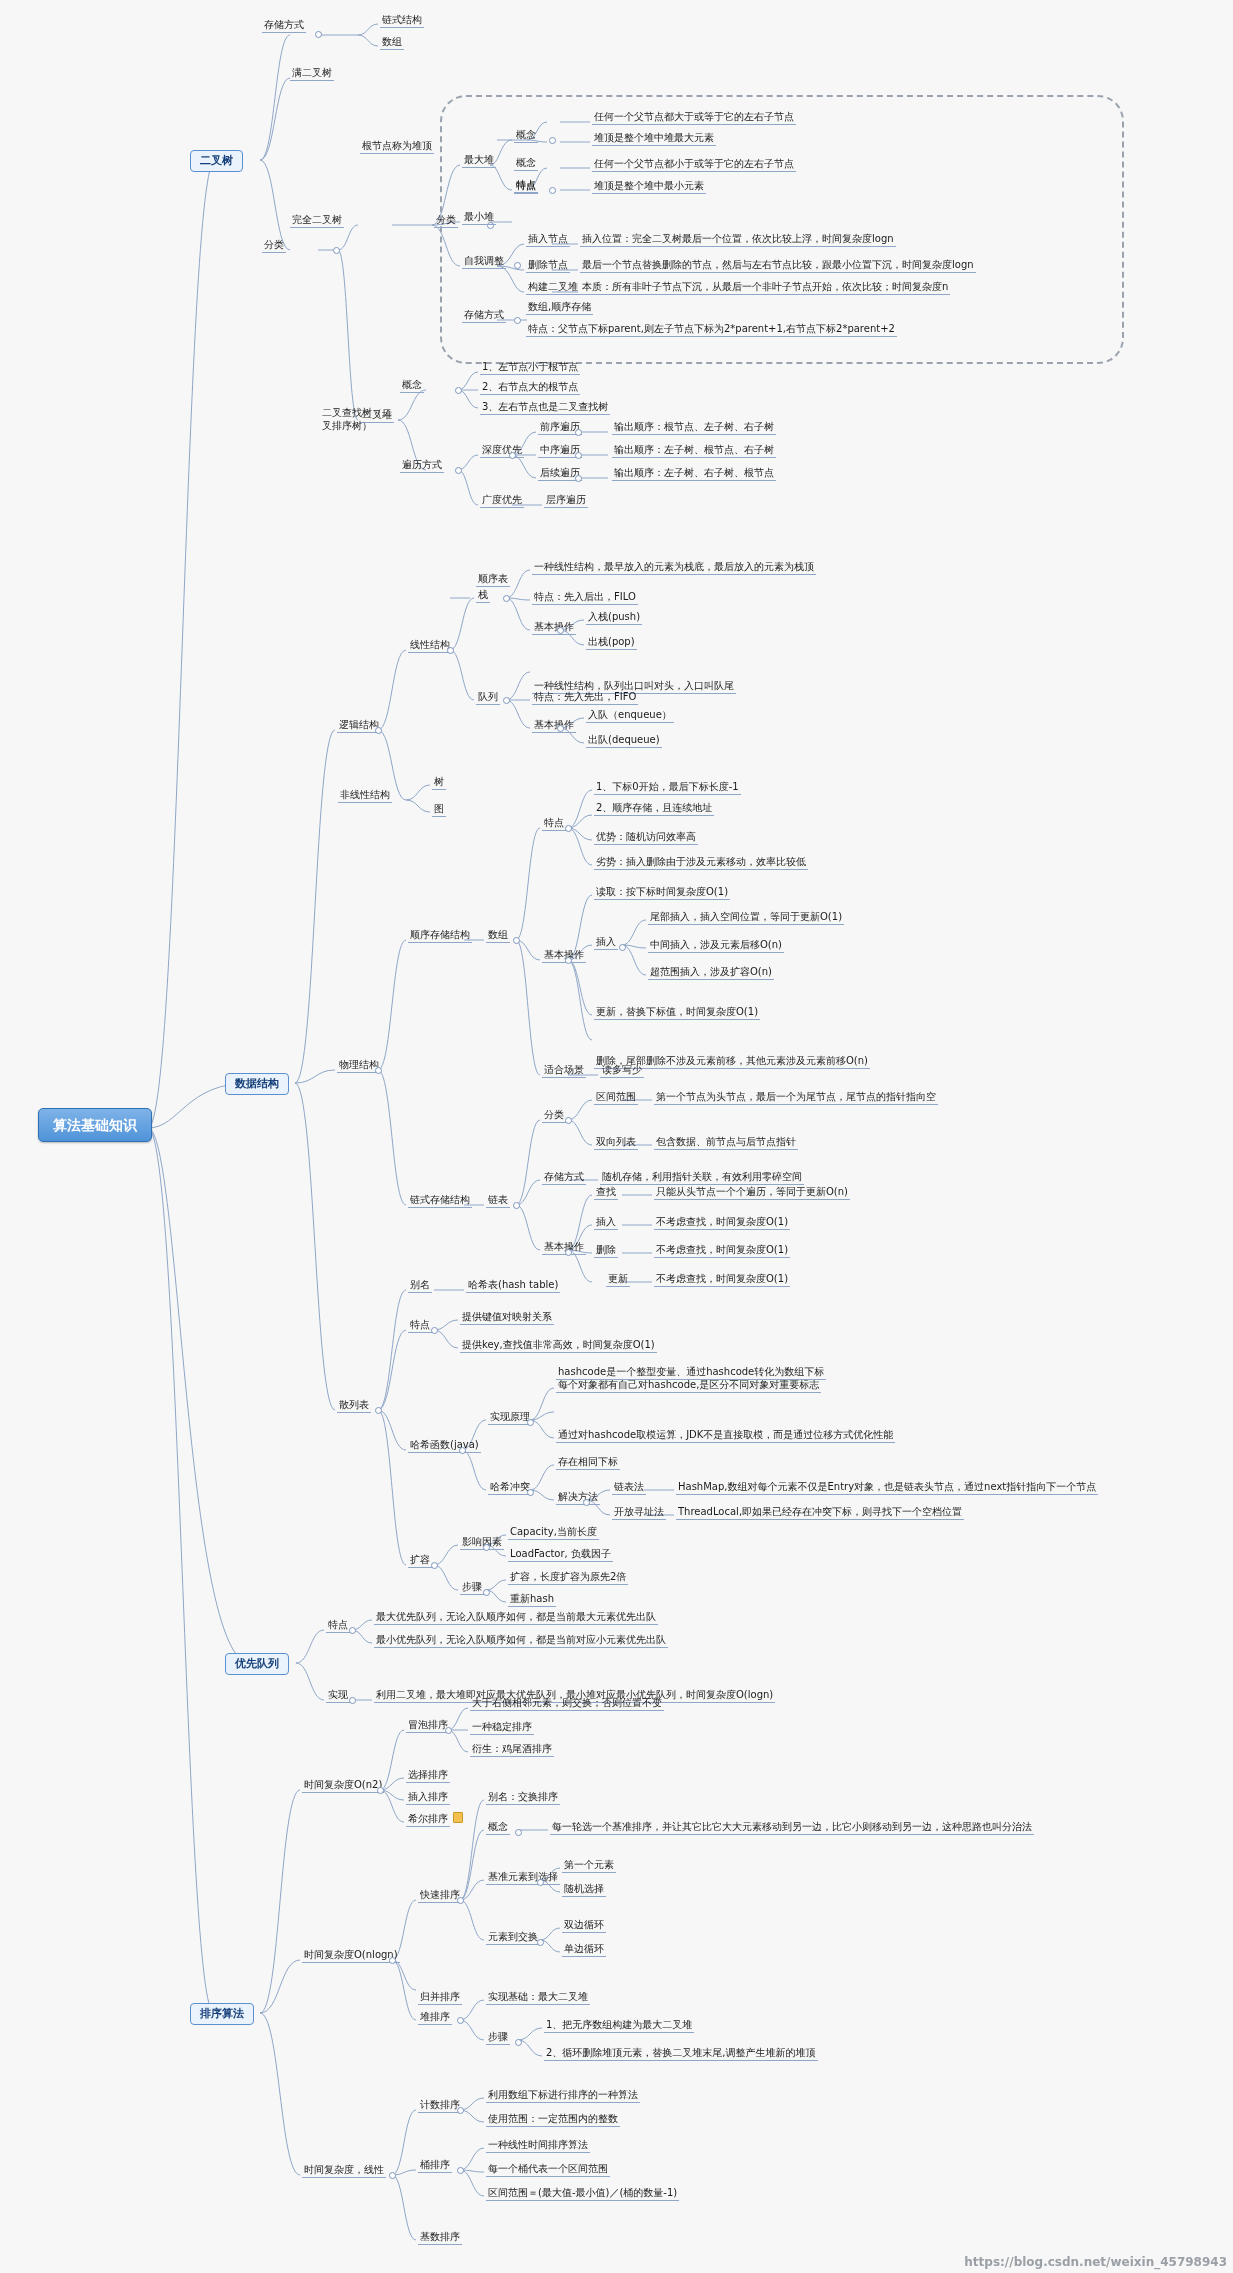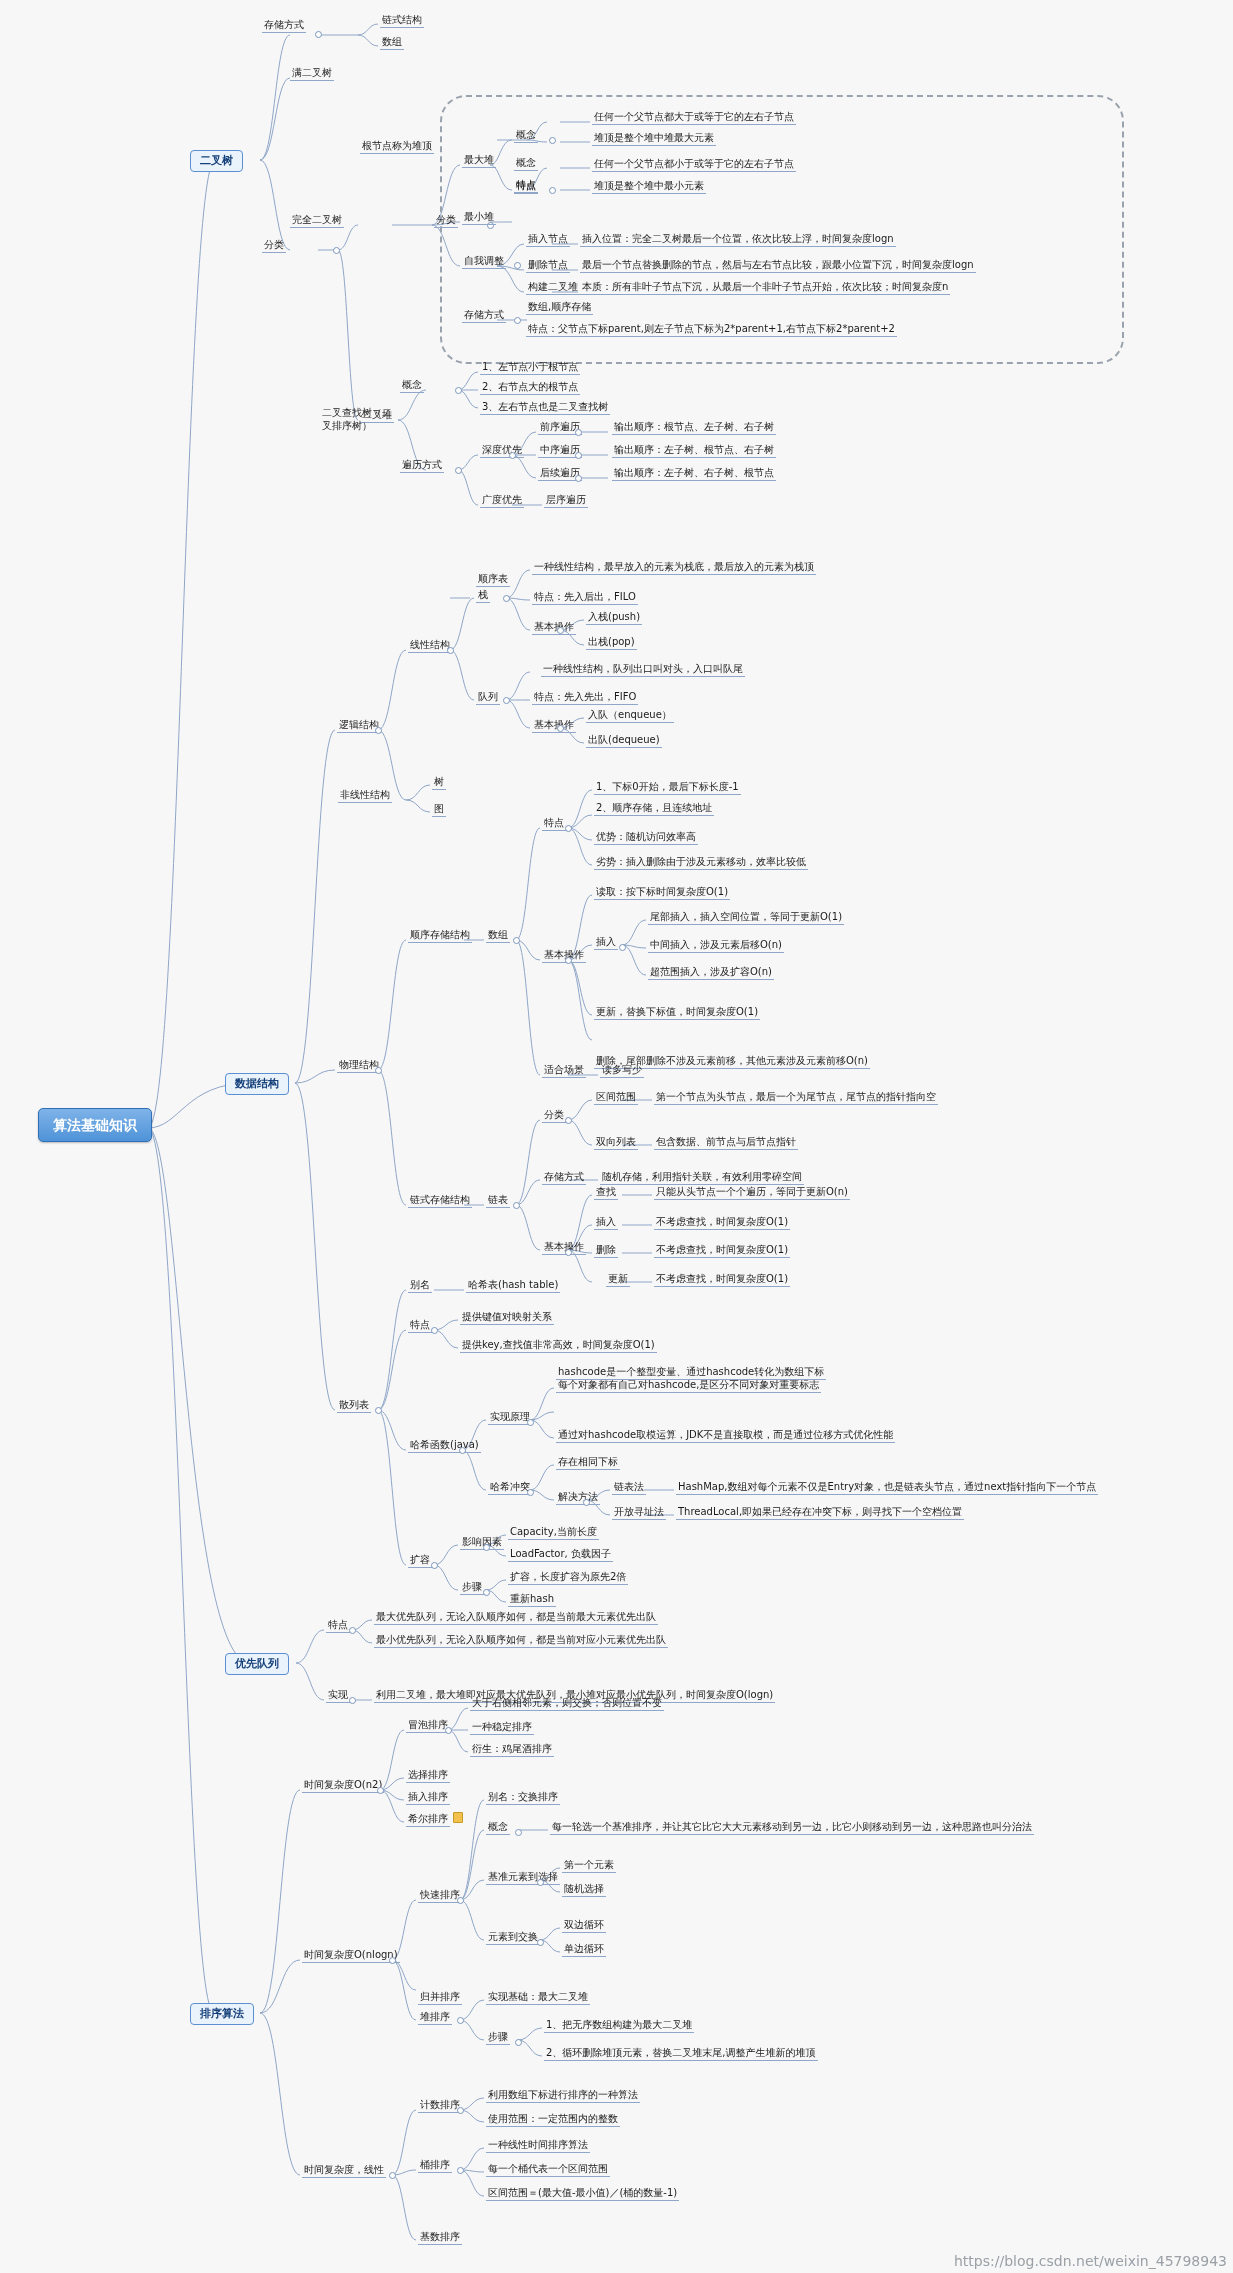--- a/index.html
+++ b/index.html
@@ -15,21 +15,21 @@
     font-size:14px;font-weight:bold;padding:10px 14px;
     box-shadow:0 1px 2px rgba(0,0,0,.25);
   }
   .lvl1{
     background:#eaf2fb;border:1px solid #5a8fd0;border-radius:4px;
     font-size:11px;font-weight:bold;color:#15407a;padding:4px 9px;
   }
   .dot{position:absolute;width:7px;height:7px;border-radius:50%;
     border:1px solid #7b96bb;background:#fff;box-sizing:border-box;}
   .cloud{position:absolute;border:2px dashed #9aa3ad;border-radius:26px;background:transparent;}
-  .wm{position:absolute;right:6px;bottom:4px;font-size:14px;color:#9aa0a6;}
+  .wm{position:absolute;right:6px;bottom:4px;font-size:12px;color:#9aa0a6;font-weight:bold;}
   .flag{display:inline-block;width:8px;height:9px;background:#f2c14e;border:1px solid #c79a28;
     vertical-align:-1px;margin-left:3px;border-radius:1px;}
 </style>
 </head>
 <body>
 
 <div id="stage">
 
   <svg class="links" viewBox="0 0 1233 2273">
     <g fill="none" stroke="#8fa6c8" stroke-width="1">
@@ -301,21 +301,21 @@
   <div class="dot" style="left:503px;top:595px;"></div>
   <div class="node" style="left:532px;top:560px;"><span class="txt u">一种线性结构，最早放入的元素为栈底，最后放入的元素为栈顶</span></div>
   <div class="node" style="left:532px;top:590px;"><span class="txt u">特点：先入后出，FILO</span></div>
   <div class="node" style="left:532px;top:620px;"><span class="txt u">基本操作</span></div>
   <div class="dot" style="left:557px;top:627px;"></div>
   <div class="node" style="left:586px;top:610px;"><span class="txt u">入栈(push)</span></div>
   <div class="node" style="left:586px;top:635px;"><span class="txt u">出栈(pop)</span></div>
 
   <div class="node" style="left:476px;top:690px;"><span class="txt u">队列</span></div>
   <div class="dot" style="left:503px;top:697px;"></div>
-  <div class="node" style="left:532px;top:662px;margin-left:9px;"><span class="txt u">一种线性结构，队列出口叫对头，入口叫队尾</span></div>
+  <div class="node" style="left:532px;top:679px;"><span class="txt u">一种线性结构，队列出口叫对头，入口叫队尾</span></div>
   <div class="node" style="left:532px;top:690px;"><span class="txt u">特点：先入先出，FIFO</span></div>
   <div class="node" style="left:532px;top:718px;"><span class="txt u">基本操作</span></div>
   <div class="dot" style="left:557px;top:725px;"></div>
   <div class="node" style="left:586px;top:708px;"><span class="txt u">入队（enqueue）</span></div>
   <div class="node" style="left:586px;top:733px;"><span class="txt u">出队(dequeue)</span></div>
 
   <div class="node" style="left:338px;top:788px;"><span class="txt u">非线性结构</span></div>
   <div class="node" style="left:432px;top:775px;"><span class="txt u">树</span></div>
   <div class="node" style="left:432px;top:802px;"><span class="txt u">图</span></div>
 

